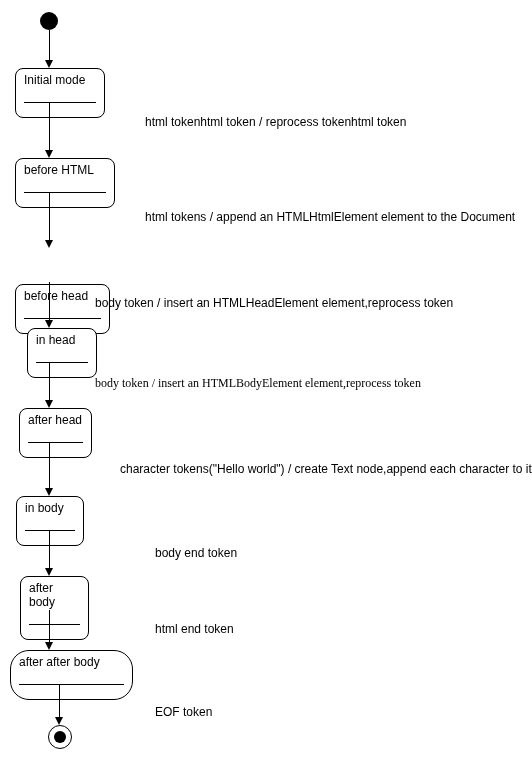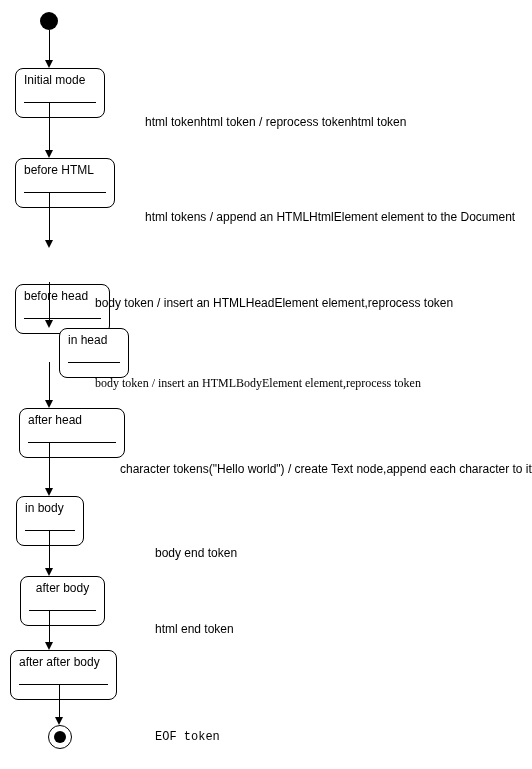--- a/index.html
+++ b/index.html
@@ -94,55 +94,55 @@
 <div class="transition-label" style="left:145px; top:210px;">html tokens / append an HTMLHtmlElement element to the Document</div>
 
 <div class="state-box" style="left:15px; top:248px; width:95px;margin-top:36px;">
   <div class="state-label">before head</div>
 </div>
 
 <div class="arrow" style="left:49px; top:282px; height:40px;"></div>
 <div class="arrow-head" style="left:45px; top:320px;"></div>
 <div class="transition-label" style="left:95px; top:296px;">body token / insert an HTMLHeadElement element,reprocess token</div>
 
-<div class="state-box" style="left:27px; top:328px; width:70px;margin-left:32px;">
+<div class="state-box" style="left:27px; top:328px; width:70px;">
   <div class="state-label">in head</div>
 </div>
 
 <div class="arrow" style="left:49px; top:362px; height:40px;"></div>
 <div class="arrow-head" style="left:45px; top:400px;"></div>
 <div class="transition-label" style="left:95px; top:376px;font-family:Liberation Serif, serif;">body token / insert an HTMLBodyElement element,reprocess token</div>
 
-<div class="state-box" style="left:19px; top:408px; width:106px;">
+<div class="state-box" style="left:19px; top:408px; width:73px;">
   <div class="state-label">after head</div>
 </div>
 
 <div class="arrow" style="left:49px; top:442px; height:48px;"></div>
 <div class="arrow-head" style="left:45px; top:488px;"></div>
 <div class="transition-label" style="left:120px; top:462px;">character tokens("Hello world") / create Text node,append each character to it.</div>
 
 <div class="state-box" style="left:16px; top:496px; width:68px;">
   <div class="state-label">in body</div>
 </div>
 
 <div class="arrow" style="left:49px; top:530px; height:40px;"></div>
 <div class="arrow-head" style="left:45px; top:568px;"></div>
 <div class="transition-label" style="left:155px; top:546px;">body end token</div>
 
-<div class="state-box" style="left:20px; top:576px; width:85px;text-align:center;">
+<div class="state-box" style="left:20px; top:576px; width:69px;">
   <div class="state-label">after body</div>
 </div>
 
 <div class="arrow" style="left:49px; top:610px; height:34px;"></div>
 <div class="arrow-head" style="left:45px; top:642px;"></div>
 <div class="transition-label" style="left:155px; top:622px;">html end token</div>
 
-<div class="state-box" style="left:10px; top:650px; width:107px;">
+<div class="state-box" style="left:10px; top:650px; width:123px;border-radius:19px;">
   <div class="state-label">after after body</div>
 </div>
 
 <div class="arrow" style="left:59px; top:684px; height:35px;"></div>
 <div class="arrow-head" style="left:55px; top:717px;"></div>
-<div class="transition-label" style="left:155px; top:730px;font-family:Liberation Mono, monospace;">EOF token</div>
+<div class="transition-label" style="left:155px; top:705px;">EOF token</div>
 
 <div class="end-node" style="left:48px; top:725px;">
   <div class="end-node-inner"></div>
 </div>
 
 </body></html>

